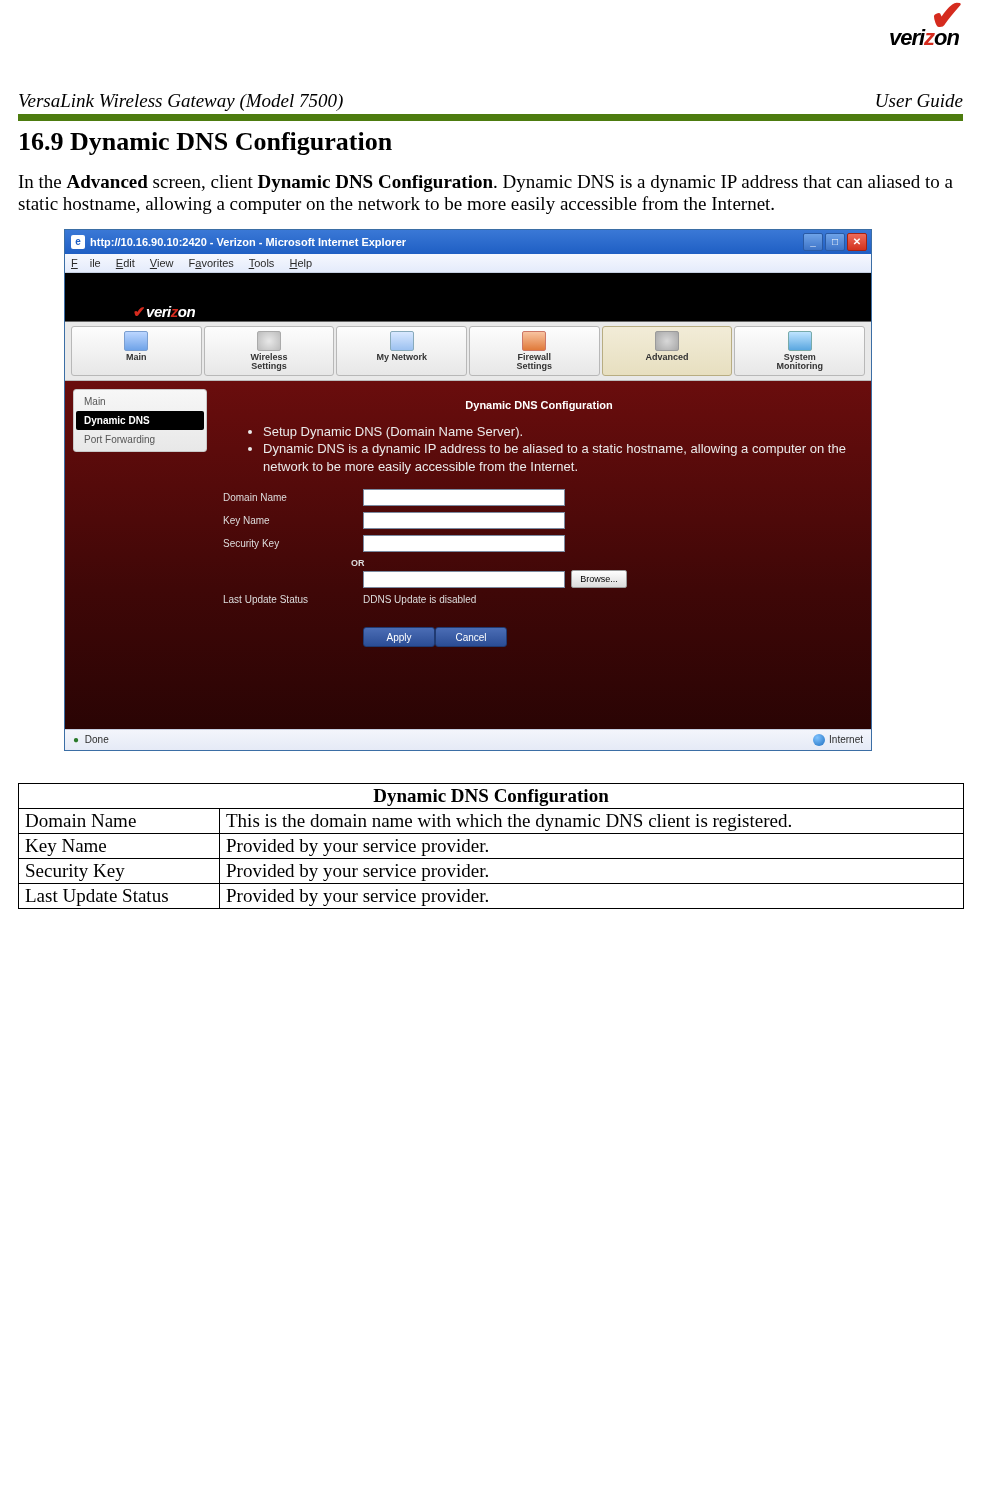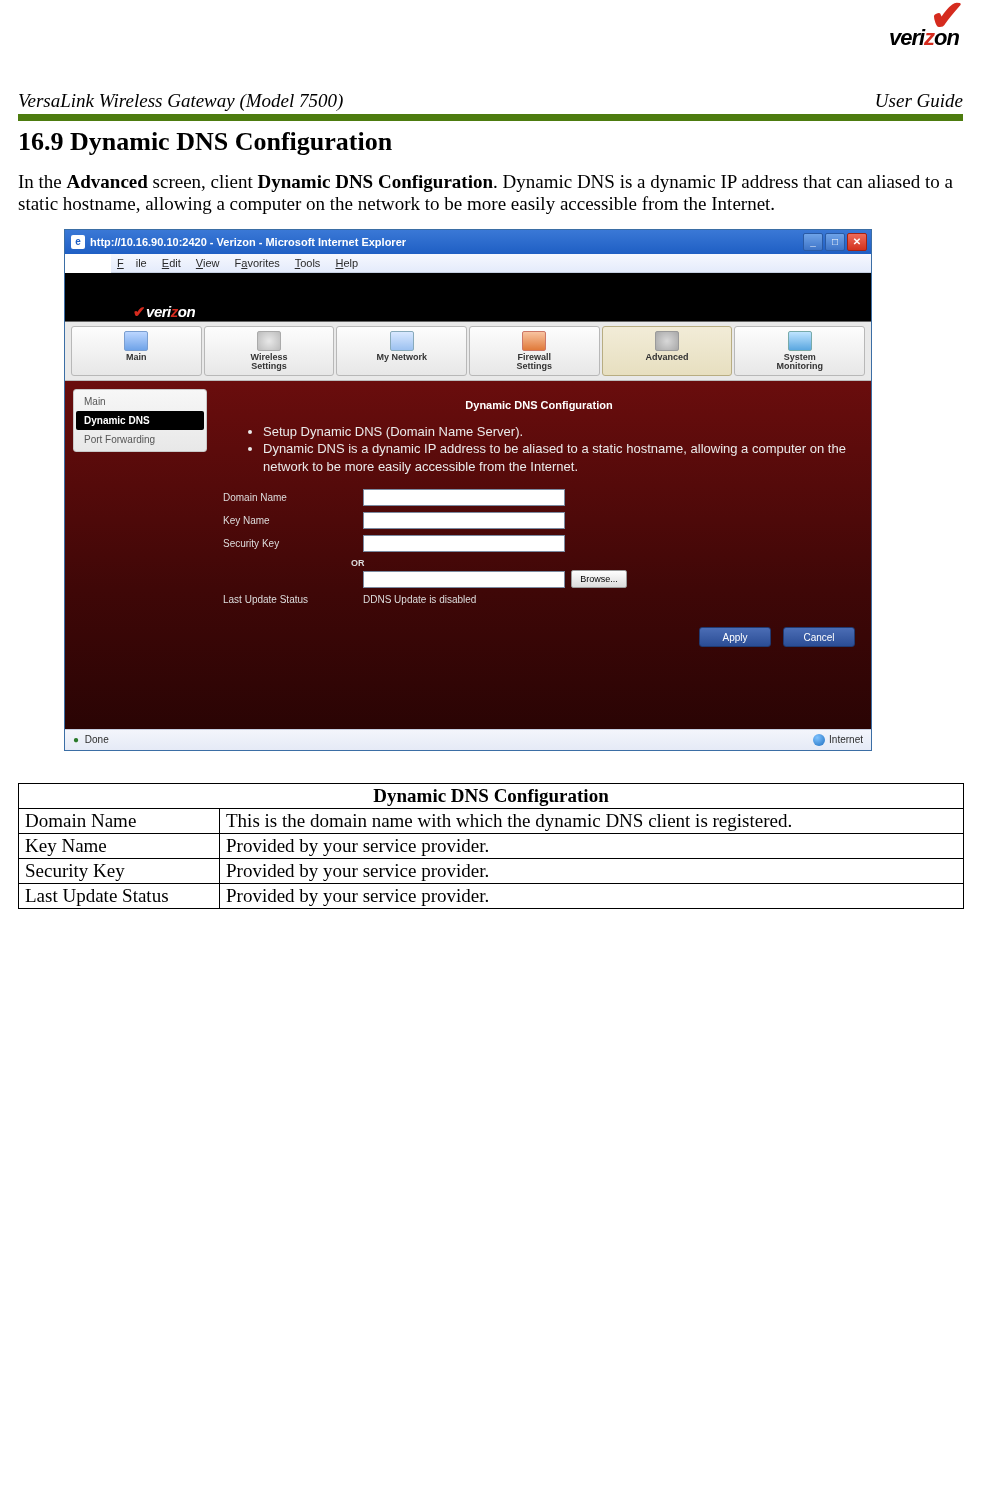--- a/index.html
+++ b/index.html
@@ -89,21 +89,20 @@
     width:18px;height:16px;display:flex;align-items:center;justify-content:center;
     background:linear-gradient(#6fa3e8,#3d74c8);border:1px solid #2a5aa4;border-radius:2px;color:#fff;font-size:10px;line-height:1;
   }
   .winbtn.close{ background:linear-gradient(#ef6b5a,#d2321e); border-color:#a32213;}
   .ie-menu {
     background:linear-gradient(#f6f8fe,#e4ebfb);
     padding:3px 6px;
     color:#2a2a2a;
     font-size:11px;
     border-bottom:1px solid #c5cfe0;
-    margin-left:46px;
   }
   .ie-menu span{ margin-right:12px; }
   .ie-menu span u{ text-decoration:underline;}
   .ie-content {
     background:#4c1d95;
     padding:0;
   }
   .gateway-top {
     background:#000;
     height:48px;
@@ -182,21 +181,21 @@
     width:200px;height:15px;background:#fff;border:1px solid #7b8aa0;
   }
   .or-line{ color:#ddd;font-size:9px;font-weight:bold;margin:2px 0 2px 128px;}
   .browsebtn{
     margin-left:6px;width:54px;height:16px;font-size:9px;background:linear-gradient(#fefefe,#dcdcdc);border:1px solid #9a9a9a;border-radius:2px;color:#000;display:inline-flex;align-items:center;justify-content:center;
   }
   .status-row{display:flex;margin-top:4px;}
   .status-row .lbl{width:140px;color:#ddd;font-size:10px;}
   .status-row .val{color:#ddd;font-size:10px;}
   .btnrow{
-    display:flex;justify-content:flex-end;gap:12px;margin:22px 0 0 140px;
+    display:flex;justify-content:flex-start;gap:0;margin:22px 0 0 140px;
   }
   .pillbtn{
     width:70px;height:18px;border-radius:3px;background:linear-gradient(#4b6db5,#2b4d95);color:#fff;font-size:10px;display:flex;align-items:center;justify-content:center;border:1px solid #203a72;
   }
   .ie-status{
     background:linear-gradient(#f3f5fb,#e5eaf6);
     border-top:1px solid #c6cee0;
     padding:4px 8px;
     font-size:10px;color:#2c2c2c;
     display:flex;justify-content:space-between;align-items:center;

